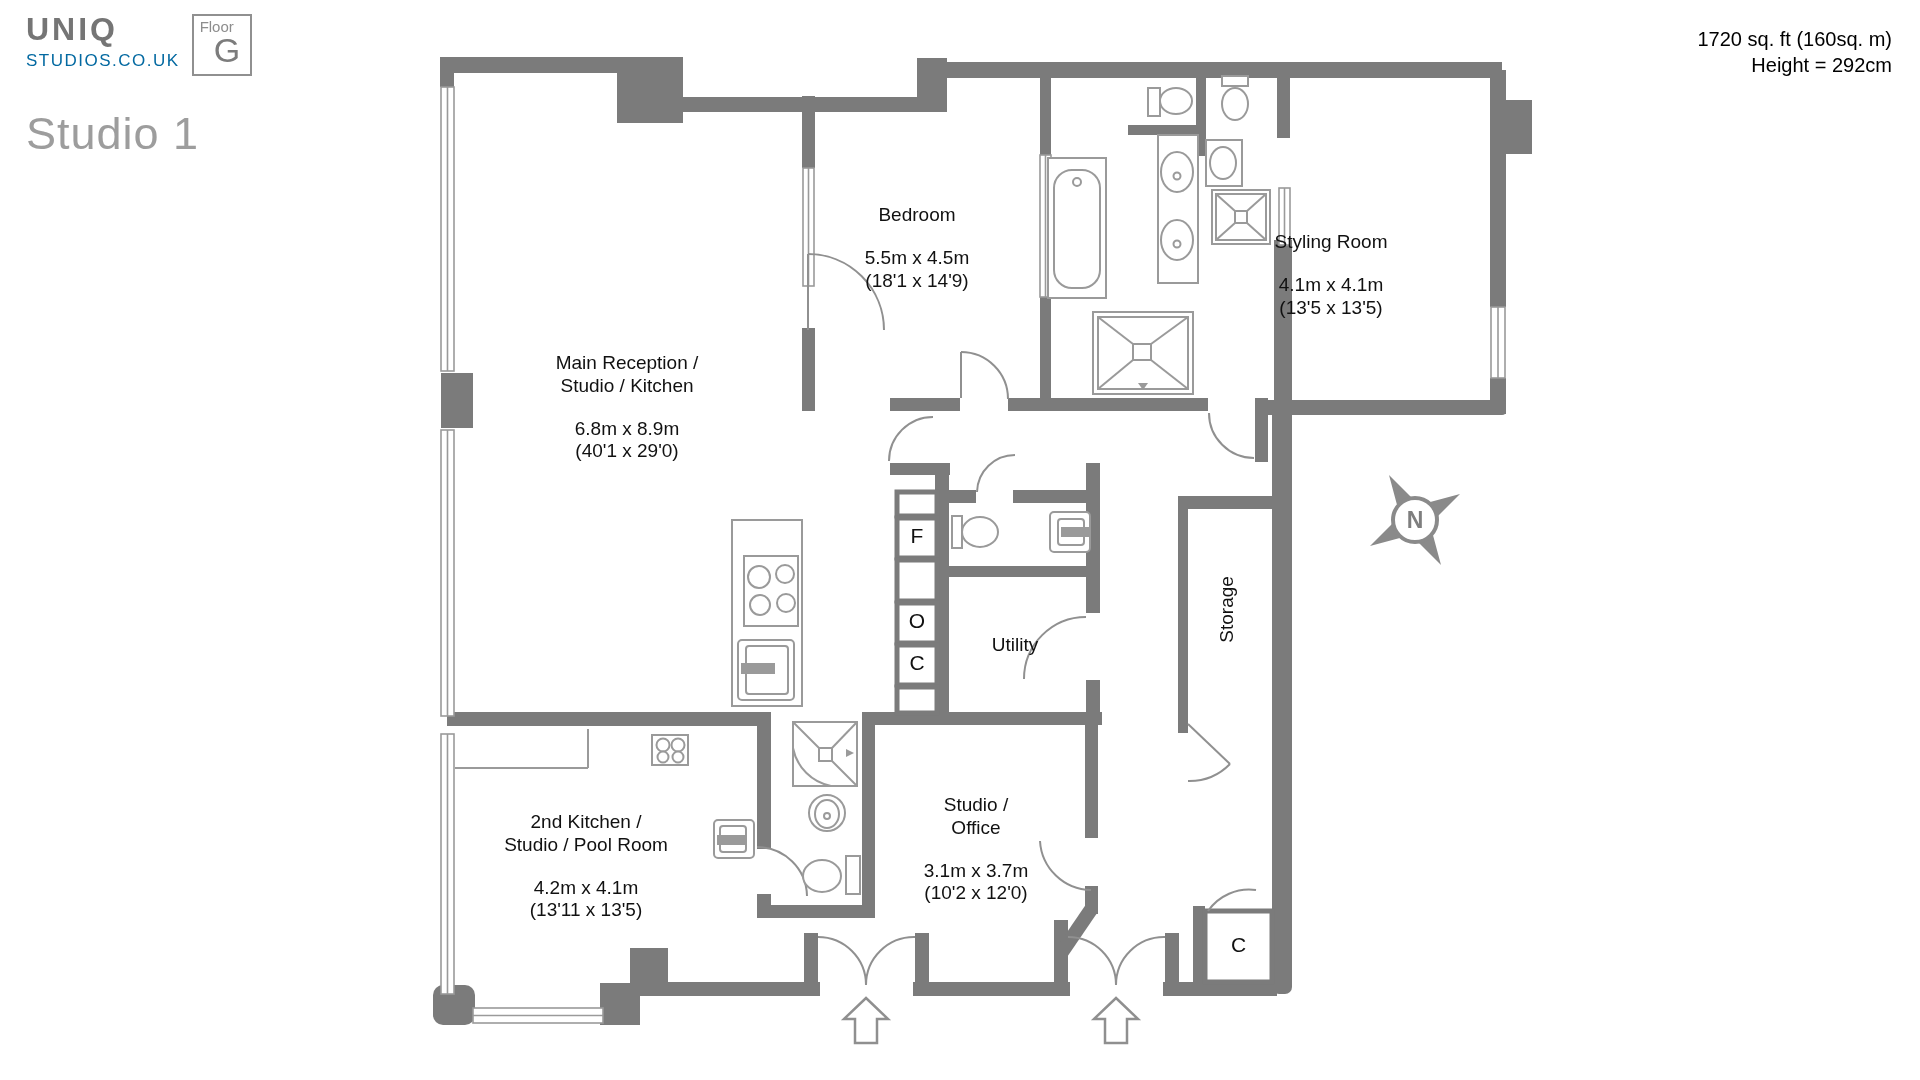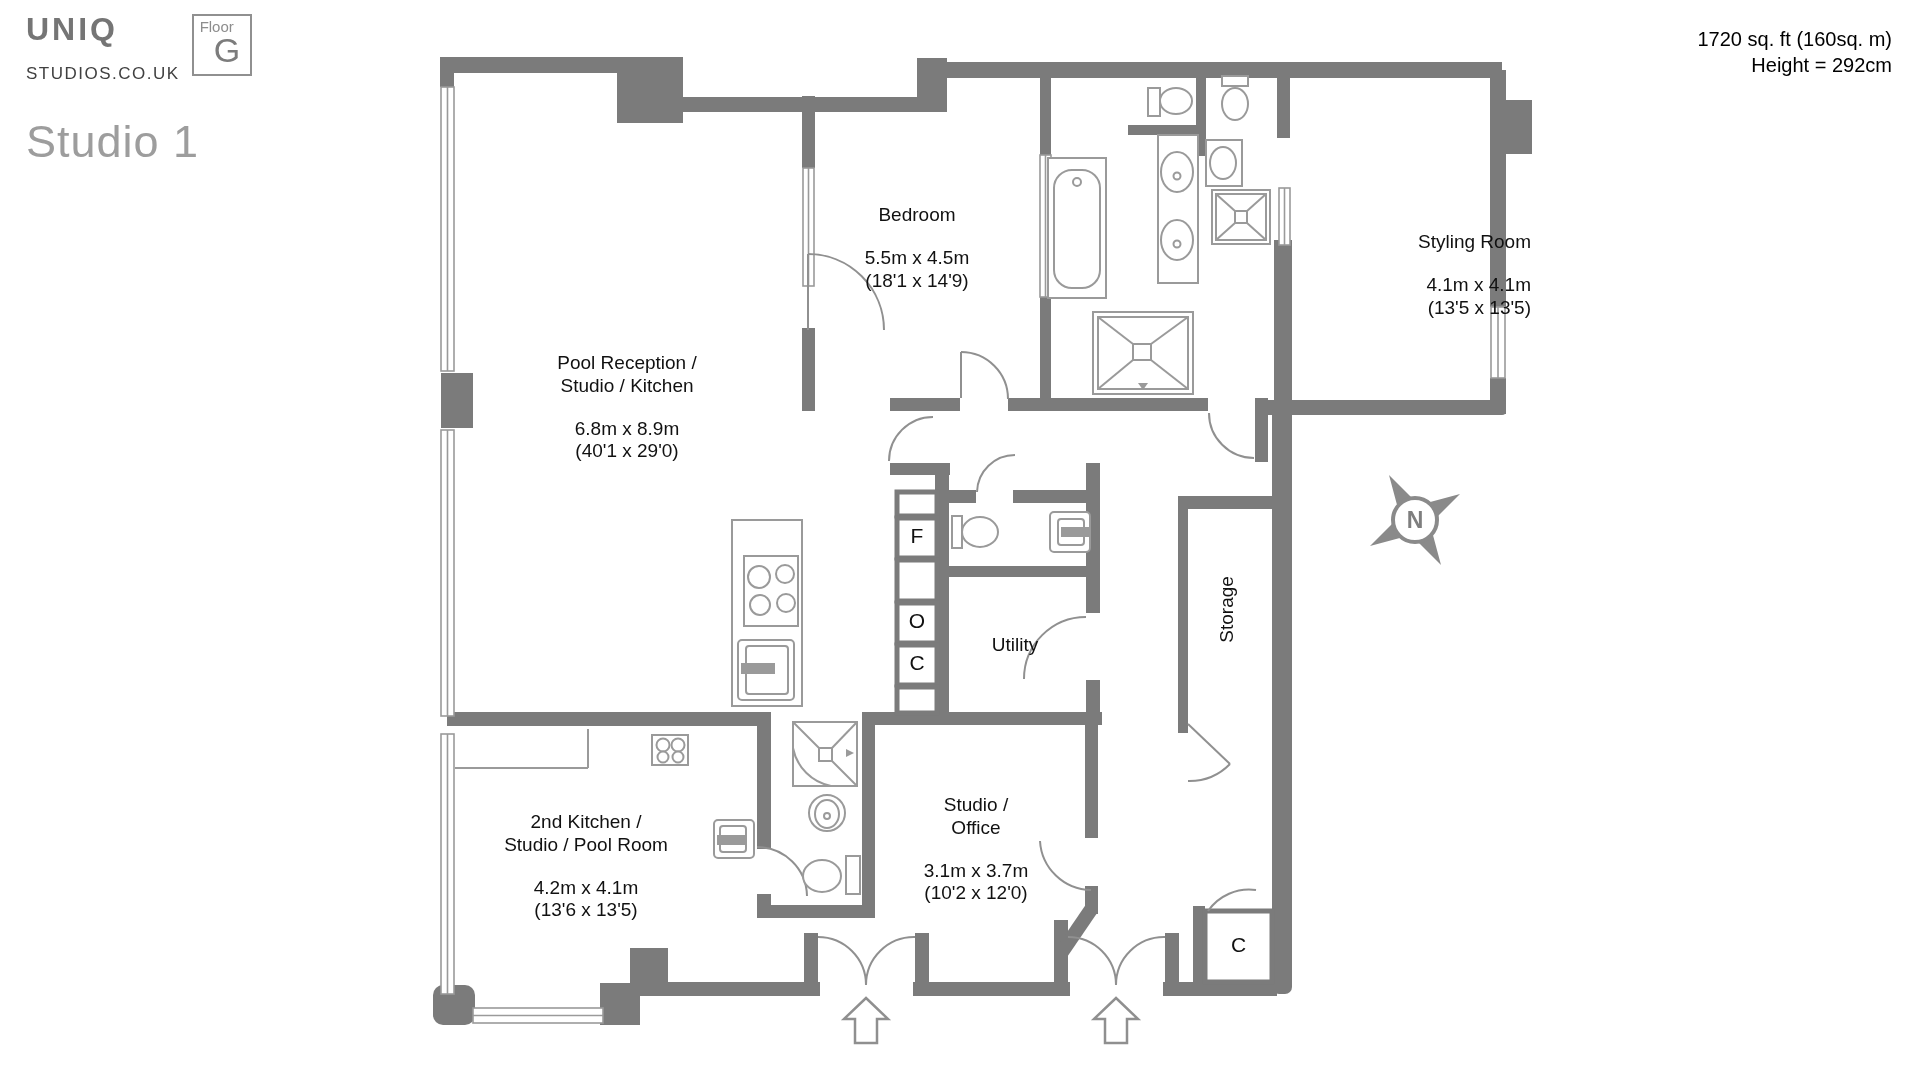--- a/index.html
+++ b/index.html
@@ -6,21 +6,21 @@
   #canvas{position:relative;width:1920px;height:1080px;background:#ffffff;overflow:hidden;
           font-family:"Liberation Sans", sans-serif;}
   svg{position:absolute;left:0;top:0;}
   .lbl{position:absolute;text-align:center;color:#111111;font-size:19px;line-height:1.2;}
   .lbl .dims{margin-top:20px;}
   .letter{position:absolute;text-align:center;color:#111111;font-size:21px;}
   
   #logo{position:absolute;left:26px;top:14px;}
   #brand-row{display:flex;align-items:flex-start;}
   #brand{font-size:32px;font-weight:bold;color:#757575;letter-spacing:3px;line-height:0.95;}
-  #brand-domain{font-size:17px;color:#404040;letter-spacing:1.5px;margin-top:20px;}
+  #brand-domain{font-size:17px;color:#0369a1;letter-spacing:1.5px;margin-top:7px;}
   #floor-box{border:2px solid #909090;width:60px;height:62px;margin-left:12px;padding:2px 0 4px 6px;box-sizing:border-box;}
   #floor-word{font-size:15px;color:#8d8d8d;}
   #floor-letter{font-size:34px;color:#7c7c7c;margin-left:14px;line-height:0.9;}
   #studio-title{font-size:45px;color:#9d9d9d;margin-top:32px;letter-spacing:1px;}
   
   #header-right{position:absolute;right:28px;top:26px;text-align:right;color:#000000;font-size:20px;line-height:1.3;}
   .rot-storage{transform:rotate(-90deg);transform-origin:center center;}
 </style>
 </head>
 <body>
@@ -269,58 +269,58 @@
     </div>
     <div id="studio-title">Studio 1</div>
   </div>
 
   <div id="header-right">
     <div>1720 sq. ft (160sq. m)</div>
     <div>Height = 292cm</div>
   </div>
 
   <div class="lbl" style="left:477px;top:352px;width:300px;">
-    <div>Pool Reception /</div>
+    <div>Main Reception /</div>
     <div>Studio / Kitchen</div>
     <div class="dims">
       <div>6.8m x 8.9m</div>
       <div>(40'1 x 29'0)</div>
     </div>
   </div>
 
   <div class="lbl" style="left:767px;top:204px;width:300px;">
     <div>Bedroom</div>
     <div class="dims">
       <div>5.5m x 4.5m</div>
       <div>(18'1 x 14'9)</div>
     </div>
   </div>
 
-  <div class="lbl" style="left:1231px;top:231px;width:300px;text-align:right;">
+  <div class="lbl" style="left:1181px;top:231px;width:300px;">
     <div>Styling Room</div>
     <div class="dims">
       <div>4.1m x 4.1m</div>
       <div>(13'5 x 13'5)</div>
     </div>
   </div>
 
   <div class="lbl" style="left:940px;top:634px;width:150px;">
     <div>Utility</div>
   </div>
 
   <div class="lbl rot-storage" style="left:1167px;top:598px;width:120px;">
     <div>Storage</div>
   </div>
 
   <div class="lbl" style="left:436px;top:811px;width:300px;">
     <div>2nd Kitchen /</div>
     <div>Studio / Pool Room</div>
     <div class="dims">
       <div>4.2m x 4.1m</div>
-      <div>(13'6 x 13'5)</div>
+      <div>(13'11 x 13'5)</div>
     </div>
   </div>
 
   <div class="lbl" style="left:826px;top:794px;width:300px;">
     <div>Studio /</div>
     <div>Office</div>
     <div class="dims">
       <div>3.1m x 3.7m</div>
       <div>(10'2 x 12'0)</div>
     </div>

